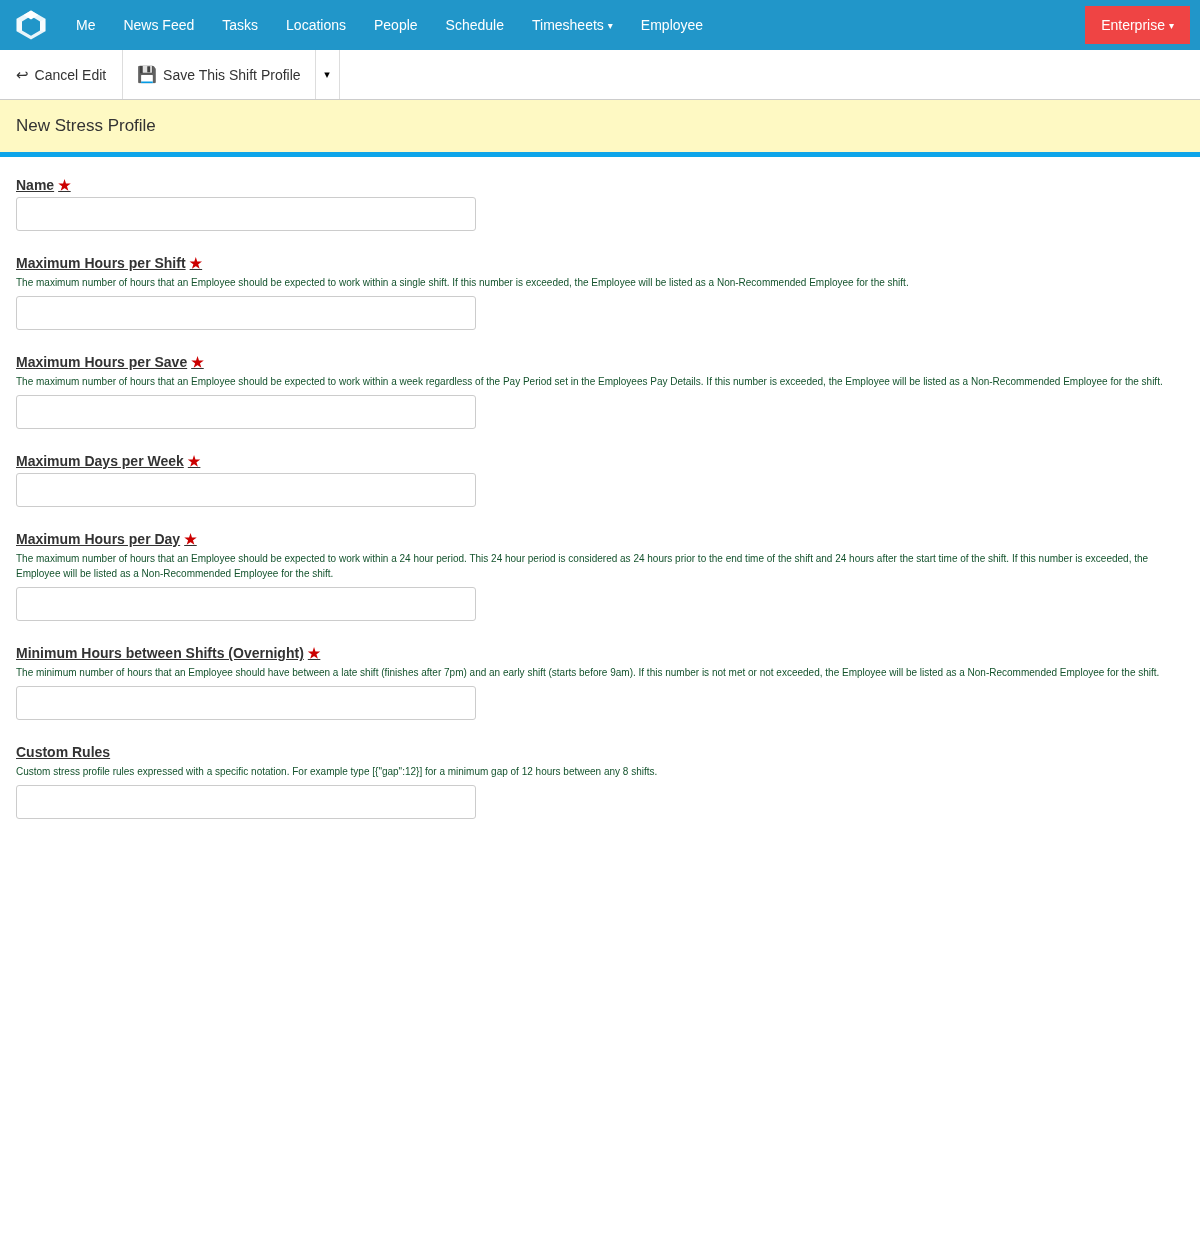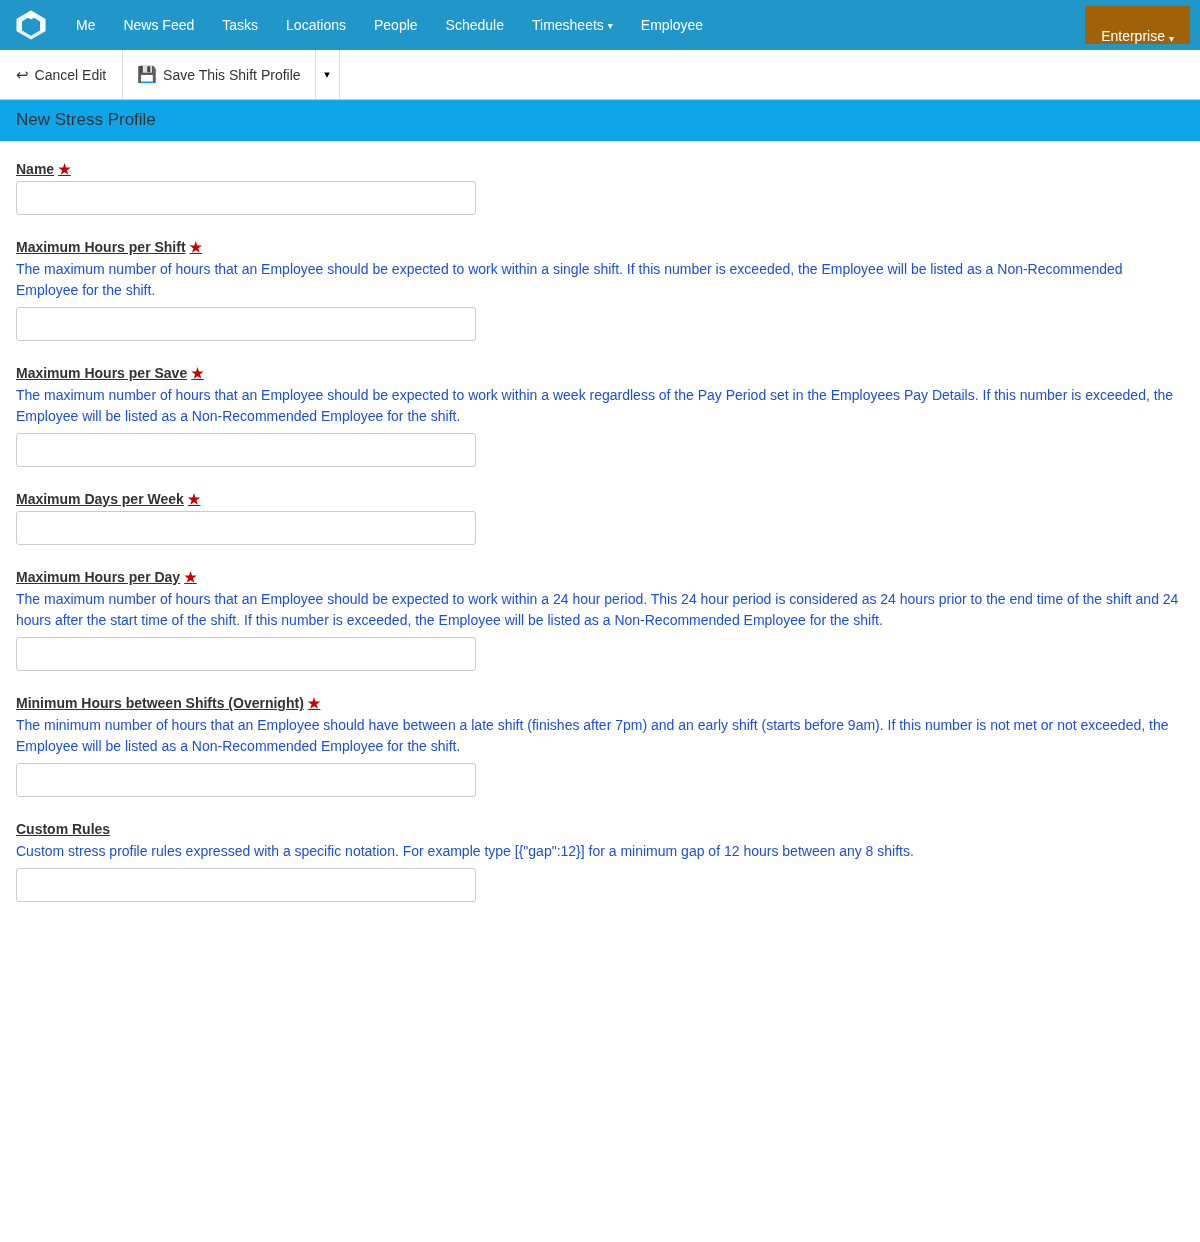--- a/index.html
+++ b/index.html
@@ -22,21 +22,21 @@
     .nav-item {
       color: #fff;
       text-decoration: none;
       padding: 0 14px;
       height: 38px;
       display: flex; align-items: center;
       font-size: 14px;
       cursor: pointer;
       white-space: nowrap;
     }
-    .nav-item.active { background: #a16207; align-items: flex-end; }
+    .nav-item.active { background: #ef4444; }
     .nav-item-enterprise {
       background: #1565a0;
       margin-left: auto;
       padding: 0 16px;
     }
     .nav-dropdown-arrow { font-size: 10px; margin-left: 4px; }
 
     
     .toolbar {
       display: flex;
@@ -77,23 +77,23 @@
       border: none;
       border-left: 1px solid #ddd;
       background: #fff;
       cursor: pointer;
       height: 100%;
       font-size: 11px;
     }
 
     
     .page-header {
-      background: #0ea5e9;
-      padding: 10px 16px;
-      border-bottom: 1px solid #0ea5e9;
+      background: #fef9c3;
+      padding: 16px 16px;
+      border-bottom: 5px solid #0ea5e9;
     }
     .page-header h1 {
       font-size: 17px;
       font-weight: normal;
       color: #333;
     }
 
     
     .content {
       padding: 20px 16px;
@@ -105,22 +105,22 @@
       font-weight: bold;
       font-size: 14px;
       margin-bottom: 4px;
       display: flex; align-items: center; gap: 4px; text-decoration: underline;
     }
     .required-star {
       color: #cc0000;
       font-size: 14px;
     }
     .field-description {
-      font-size: 14px;
-      color: #1d4ed8;
+      font-size: 10px;
+      color: #14532d;
       margin-bottom: 6px;
       line-height: 1.5;
     }
     .field-input {
       width: 460px;
       height: 34px;
       border: 1px solid #ccc;
       border-radius: 3px;
       padding: 0 8px;
       font-size: 14px;

